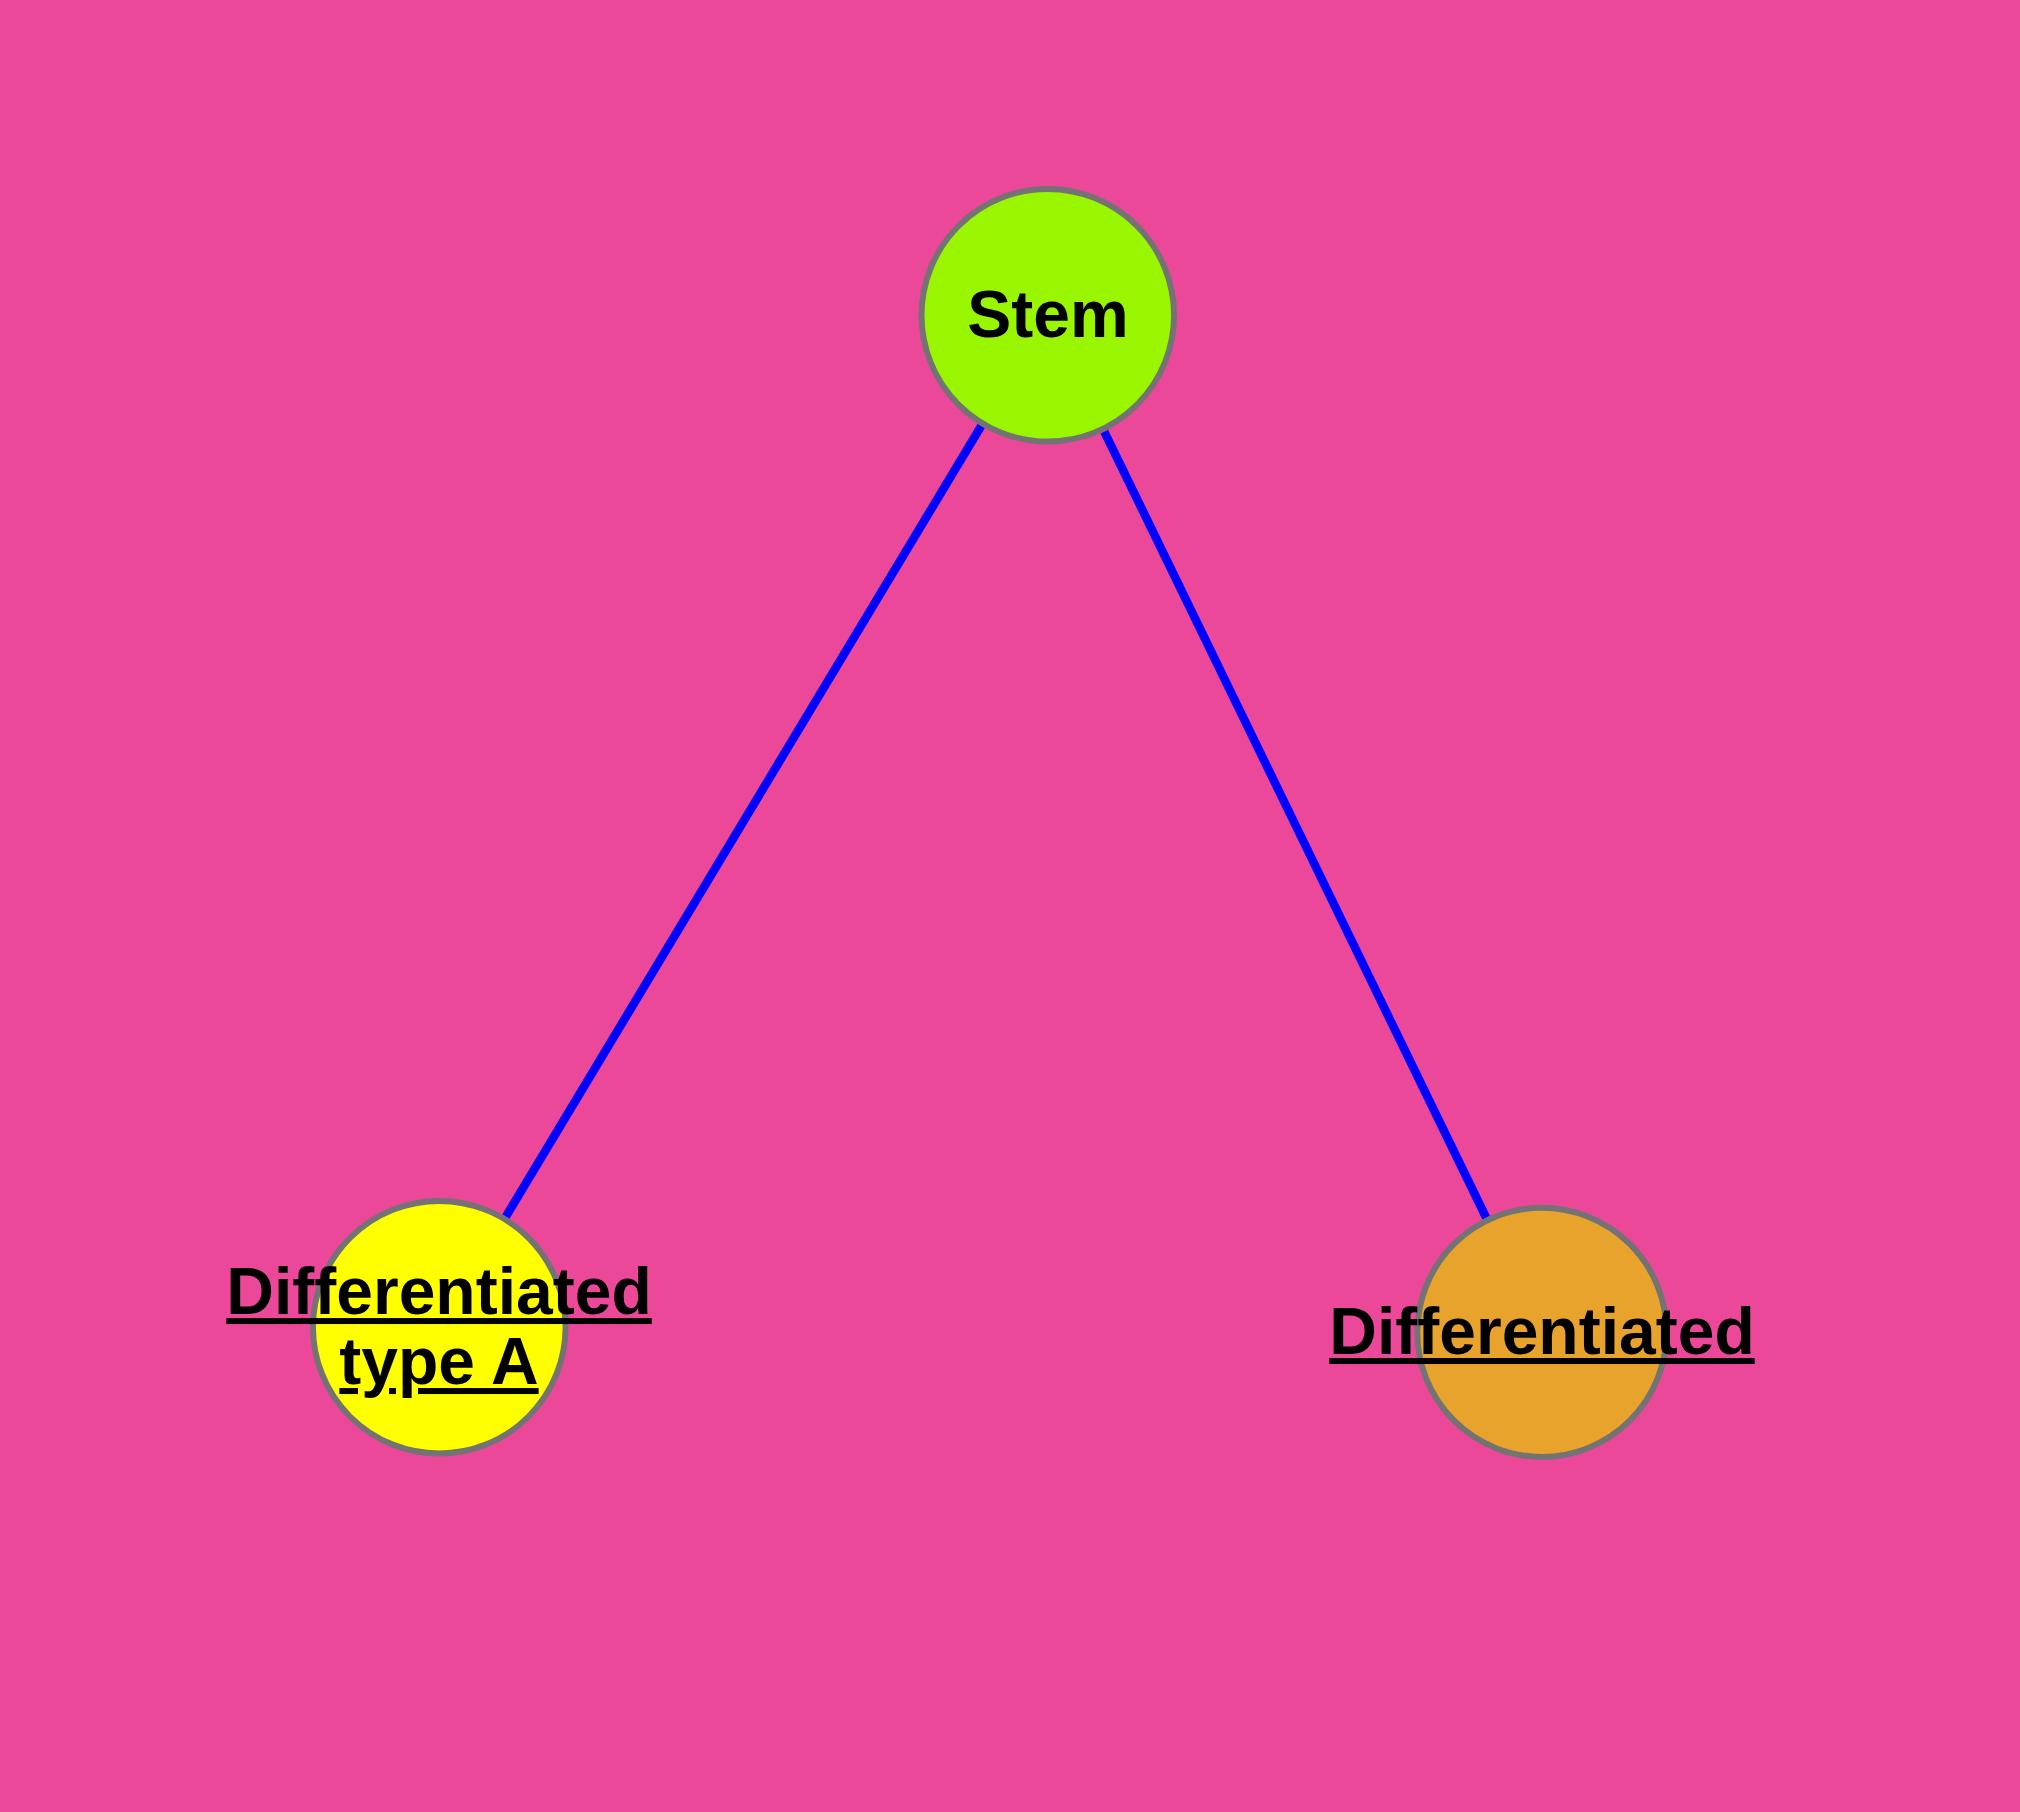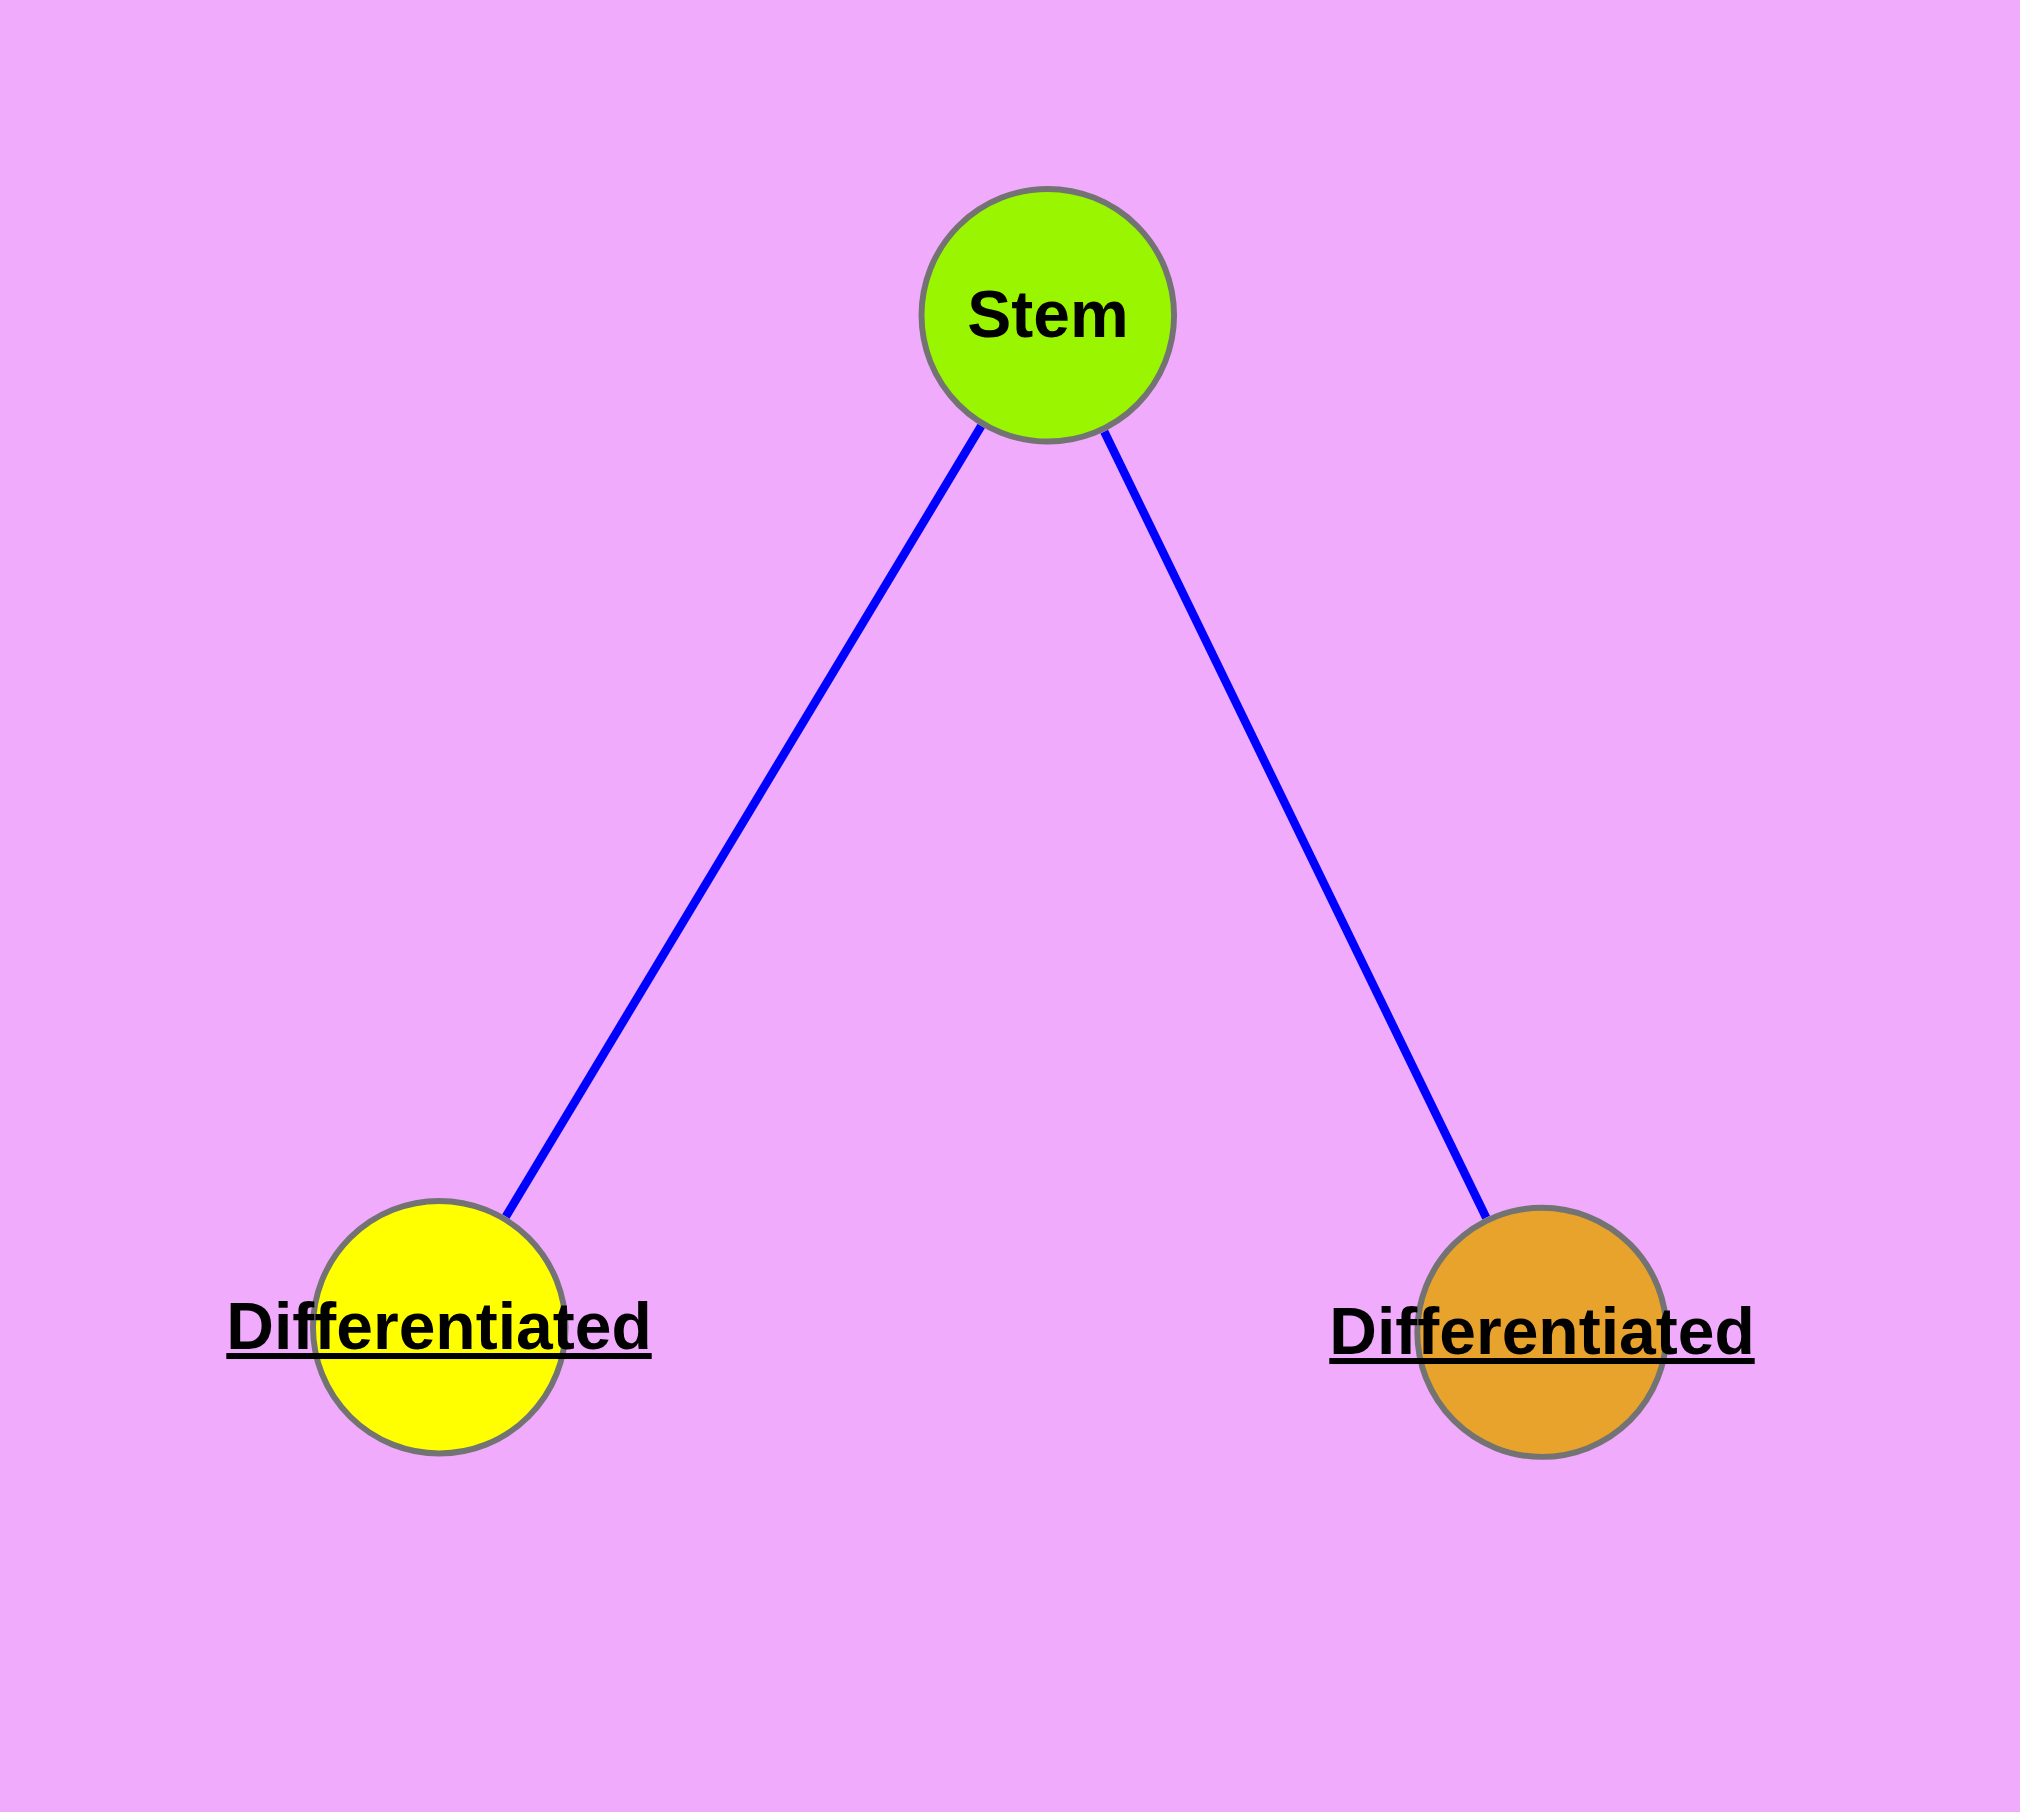--- a/index.html
+++ b/index.html
@@ -5,21 +5,21 @@
 <style>
   html, body {
     margin: 0;
     padding: 0;
     background: #ccccfa;
   }
   #canvas {
     position: relative;
     width: 2021px;
     height: 1812px;
-    background: #f0abfc;
+    background: #ec4899;
     overflow: hidden;
     font-family: "Liberation Sans", "DejaVu Sans", sans-serif;
   }
   #graph-svg {
     position: absolute;
     left: 0;
     top: 0;
     width: 2021px;
     height: 1812px;
   }
@@ -57,20 +57,21 @@
         <circle cx="1819" cy="1572" r="147" fill="#e8a32d" stroke="#737373" stroke-width="7"></circle>
       </g>
   </svg>
 
   <div id="label-layer">
       <div class="node-label single" style="left: 1048px; top: 315px;">
         <div>Stem</div>
       </div>
       <div class="node-label double" style="left: 439px; top: 1327px;">
         <div>Differentiated</div>
+        <div>type A</div>
       </div>
       <div class="node-label double" style="left: 1542px; top: 1332px;">
         <div>Differentiated</div>
       </div>
     </div>
 
 </div>
 
 
 </body></html>

